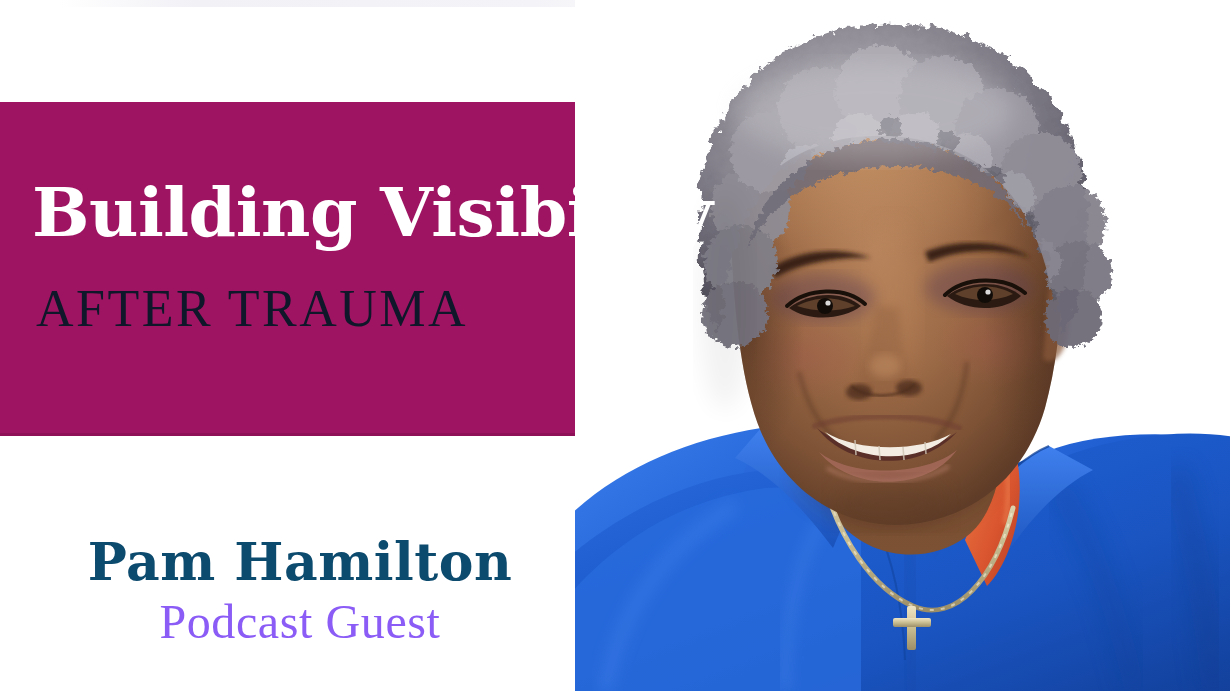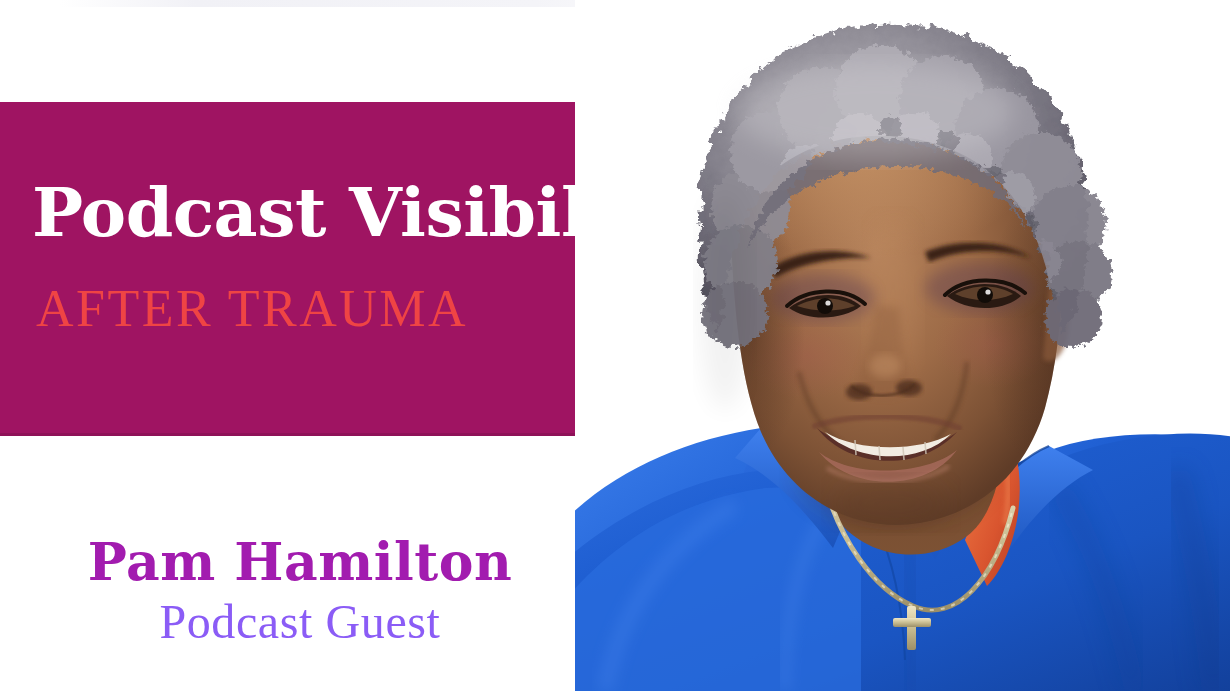--- a/index.html
+++ b/index.html
@@ -50,41 +50,41 @@
     z-index: 6;
   }
   .banner-subtitle {
     position: absolute;
     left: 36px;
     top: 283px;
     font-family: "Liberation Serif", "DejaVu Serif", serif;
     font-weight: 400;
     font-size: 52px;
     line-height: 1;
-    color: #ef4444;
+    color: #0f172a;
     letter-spacing: 2.5px;
     white-space: nowrap;
     z-index: 6;
   }
 
   
   .name-block {
     position: absolute;
     left: 0;
     top: 534px;
     width: 600px;
     text-align: center;
     z-index: 6;
   }
   .guest-name {
     font-family: "DejaVu Serif", "Liberation Serif", serif;
     font-weight: 700;
     font-size: 52px;
     line-height: 1.06;
-    color: #a21caf;
+    color: #0c4a6e;
     letter-spacing: 0.5px;
     margin: 0;
   }
   .guest-role {
     font-family: "Liberation Serif", "DejaVu Serif", serif;
     font-weight: 400;
     font-size: 48px;
     line-height: 1.12;
     color: #8b5cf6;
     letter-spacing: 0.6px;
@@ -105,21 +105,21 @@
 </style>
 </head>
 <body>
 
 <div id="canvas">
 
   <div class="top-sheen"></div>
 
   <div class="banner"></div>
 
-  <div class="banner-title">Podcast Visibility</div>
+  <div class="banner-title">Building Visibility</div>
 
   <div class="banner-subtitle">AFTER TRAUMA</div>
 
   <div class="portrait">
     <svg viewBox="0 0 655 691" preserveAspectRatio="xMidYMid slice" role="img">
       <defs>
 
         <radialGradient id="skinG" cx="44%" cy="40%" r="62%">
           <stop offset="0%" stop-color="#b5825b"></stop>
           <stop offset="45%" stop-color="#9d6b47"></stop>

